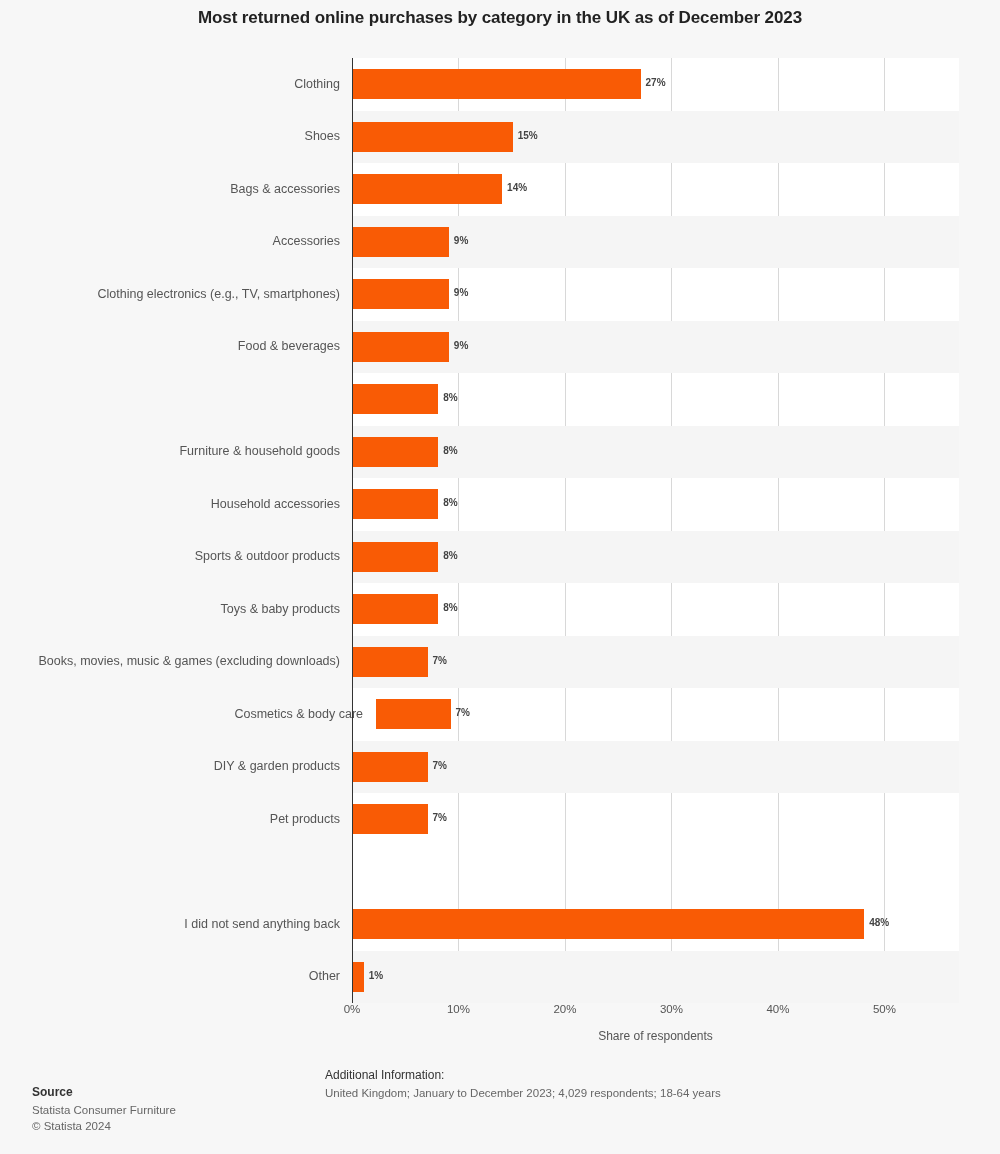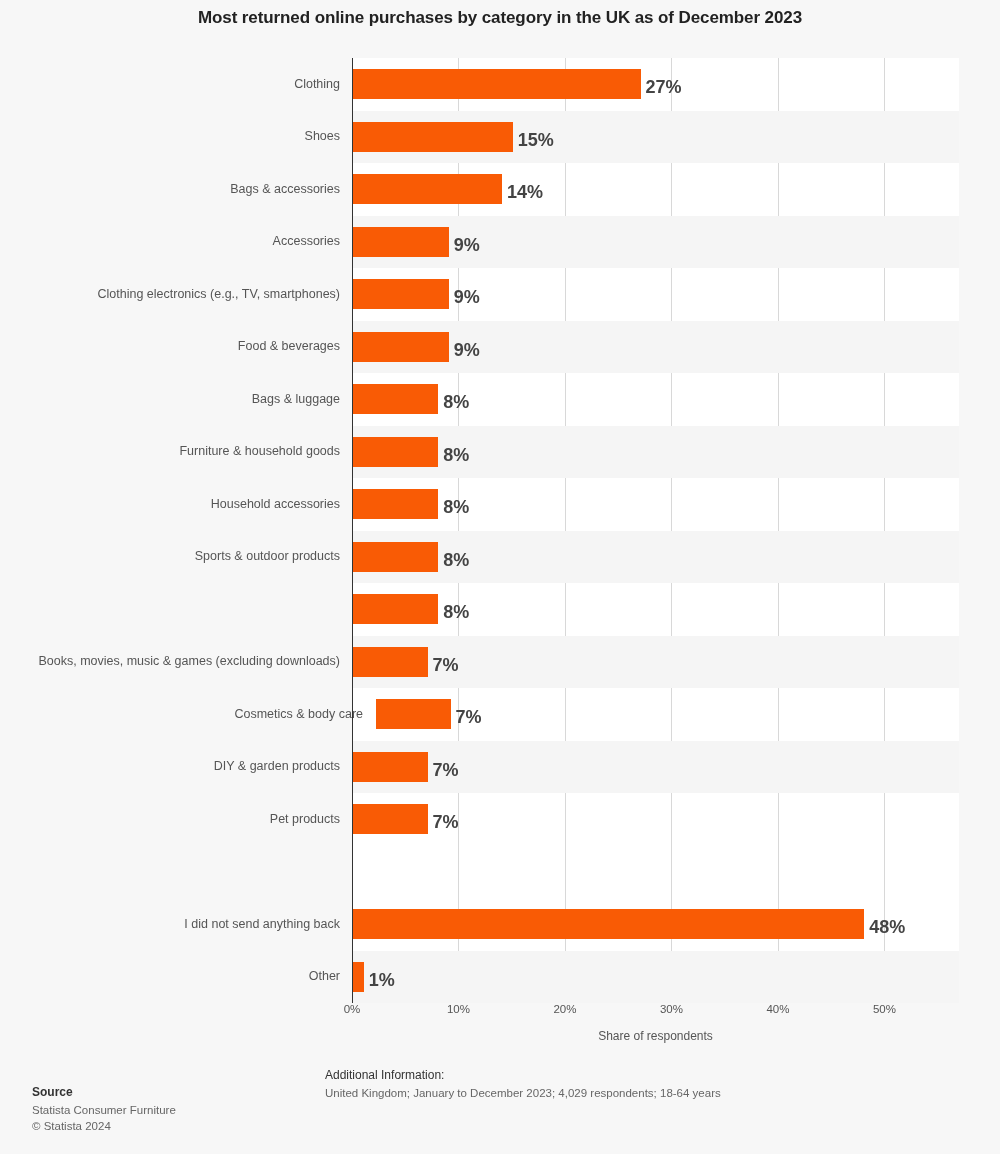--- a/index.html
+++ b/index.html
@@ -106,21 +106,21 @@
     line-height: 15px;
   }
   .bar {
     position: absolute;
     left: 353px;
     height: 30px;
     background: #f95b05;
   }
   .bar-value {
     position: absolute;
-    font-size: 18px;
+    font-size: 10px;
     font-weight: bold;
     color: #444;
   }
 
   
   .x-ticks {
     position: absolute;
     left: 0;
     top: 1003px;
     width: 1000px;
@@ -235,21 +235,20 @@
           <div class="bar-value" style="left: 453.842px; top: 19.25px;">9%</div>
         </div>
         <div class="row alt" style="top: 262.5px; height: 52.5px;">
           <div class="band" style="height: 52.5px;"></div>
           <div class="cat-label" style="top: 18.75px;">Food &amp; beverages</div>
           <div class="bar" style="width: 95.8421px; top: 11.25px;"></div>
           <div class="bar-value" style="left: 453.842px; top: 19.25px;">9%</div>
         </div>
         <div class="row" style="top: 315px; height: 52.5px;">
           <div class="band" style="height: 52.5px;"></div>
-          <div class="cat-label" style="top: 18.75px;">Bags &amp; luggage</div>
           <div class="bar" style="width: 85.193px; top: 11.25px;"></div>
           <div class="bar-value" style="left: 443.193px; top: 19.25px;">8%</div>
         </div>
         <div class="row alt" style="top: 367.5px; height: 52.5px;">
           <div class="band" style="height: 52.5px;"></div>
           <div class="cat-label" style="top: 18.75px;">Furniture &amp; household goods</div>
           <div class="bar" style="width: 85.193px; top: 11.25px;"></div>
           <div class="bar-value" style="left: 443.193px; top: 19.25px;">8%</div>
         </div>
         <div class="row" style="top: 420px; height: 52.5px;">
@@ -259,20 +258,21 @@
           <div class="bar-value" style="left: 443.193px; top: 19.25px;">8%</div>
         </div>
         <div class="row alt" style="top: 472.5px; height: 52.5px;">
           <div class="band" style="height: 52.5px;"></div>
           <div class="cat-label" style="top: 18.75px;">Sports &amp; outdoor products</div>
           <div class="bar" style="width: 85.193px; top: 11.25px;"></div>
           <div class="bar-value" style="left: 443.193px; top: 19.25px;">8%</div>
         </div>
         <div class="row" style="top: 525px; height: 52.5px;">
           <div class="band" style="height: 52.5px;"></div>
+          <div class="cat-label" style="top: 18.75px;">Toys &amp; baby products</div>
           <div class="bar" style="width: 85.193px; top: 11.25px;"></div>
           <div class="bar-value" style="left: 443.193px; top: 19.25px;">8%</div>
         </div>
         <div class="row alt" style="top: 577.5px; height: 52.5px;">
           <div class="band" style="height: 52.5px;"></div>
           <div class="cat-label" style="top: 18.75px;">Books, movies, music &amp; games (excluding downloads)</div>
           <div class="bar" style="width: 74.5439px; top: 11.25px;"></div>
           <div class="bar-value" style="left: 432.544px; top: 19.25px;">7%</div>
         </div>
         <div class="row" style="top: 630px; height: 52.5px; margin-left: 23px;">

